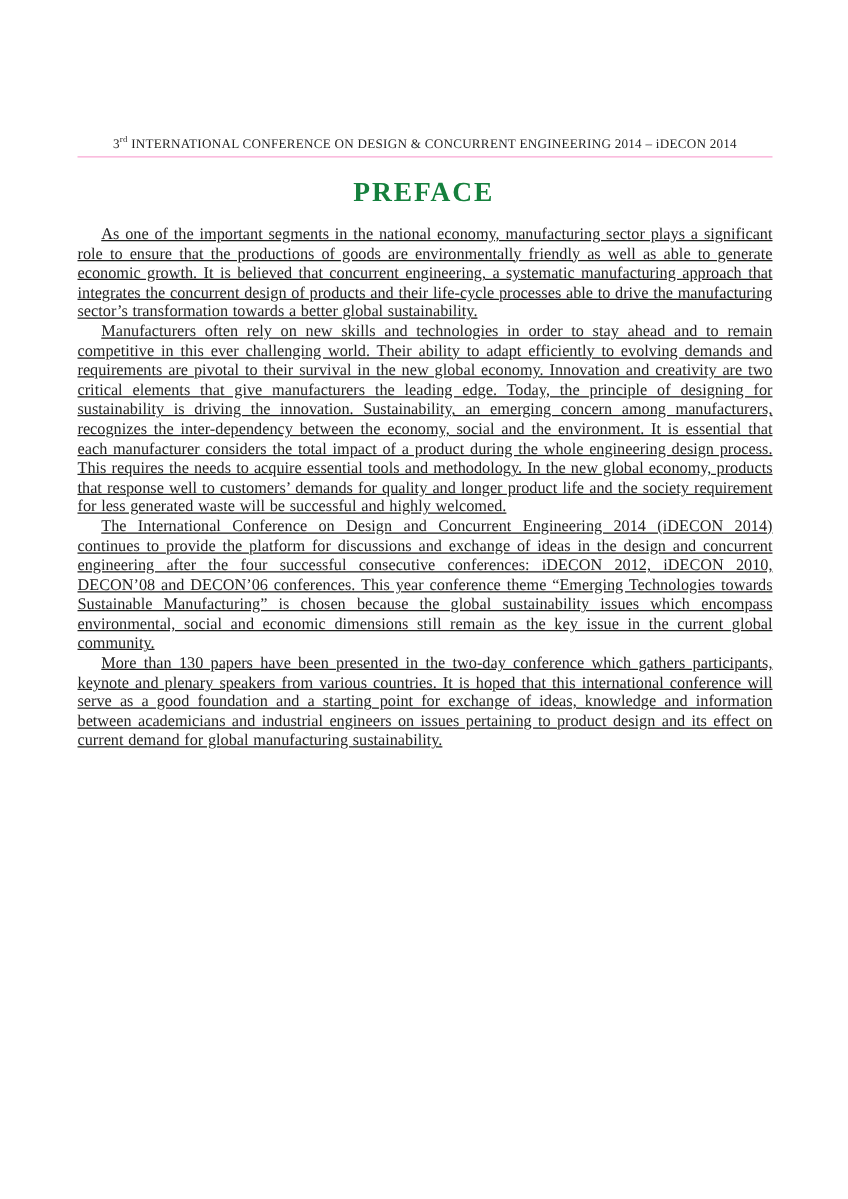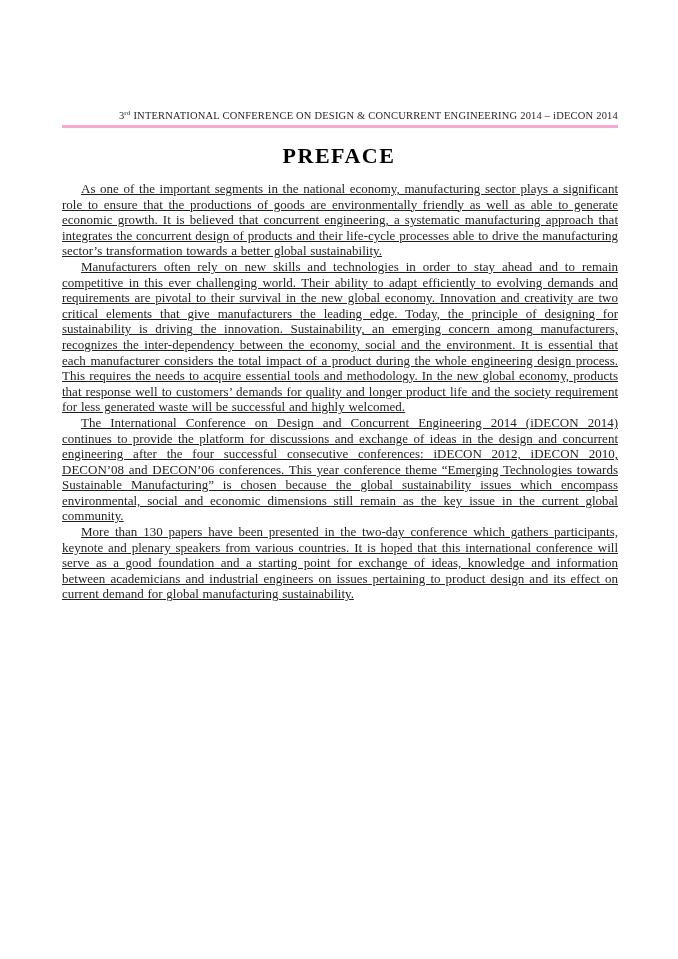--- a/index.html
+++ b/index.html
@@ -14,40 +14,40 @@
     background: #ffffff;
     overflow: hidden;
     font-family: "Liberation Serif", "DejaVu Serif", serif;
     color: #1f1f1f;
     box-sizing: border-box;
   }
   .running-header {
     margin: 0 60px 0 62px;
     padding-top: 109px;
     padding-bottom: 3px;
-    border-bottom: 3px solid #f9a8d4;
-    text-align: right;
+    border-bottom: 1px solid #f9a8d4;
+    text-align: center;
     font-size: 10.5px;
     line-height: 13px;
     letter-spacing: 0.2px;
     white-space: nowrap;
   }
   .running-header sup {
     font-size: 7px;
     vertical-align: super;
     line-height: 0;
   }
   .doc-title {
     margin: 15px 0 12px 0;
     text-align: center;
     font-size: 22px;
     font-weight: bold;
     letter-spacing: 1.5px;
     line-height: 26px;
-    color: #000000;
+    color: #15803d;
   }
   .content {
     margin: 0 60px 0 62px;
   }
   .content p {
     margin: 0;
     font-size: 13px;
     line-height: 15.6px;
     text-align: justify;
     text-indent: 19px;

